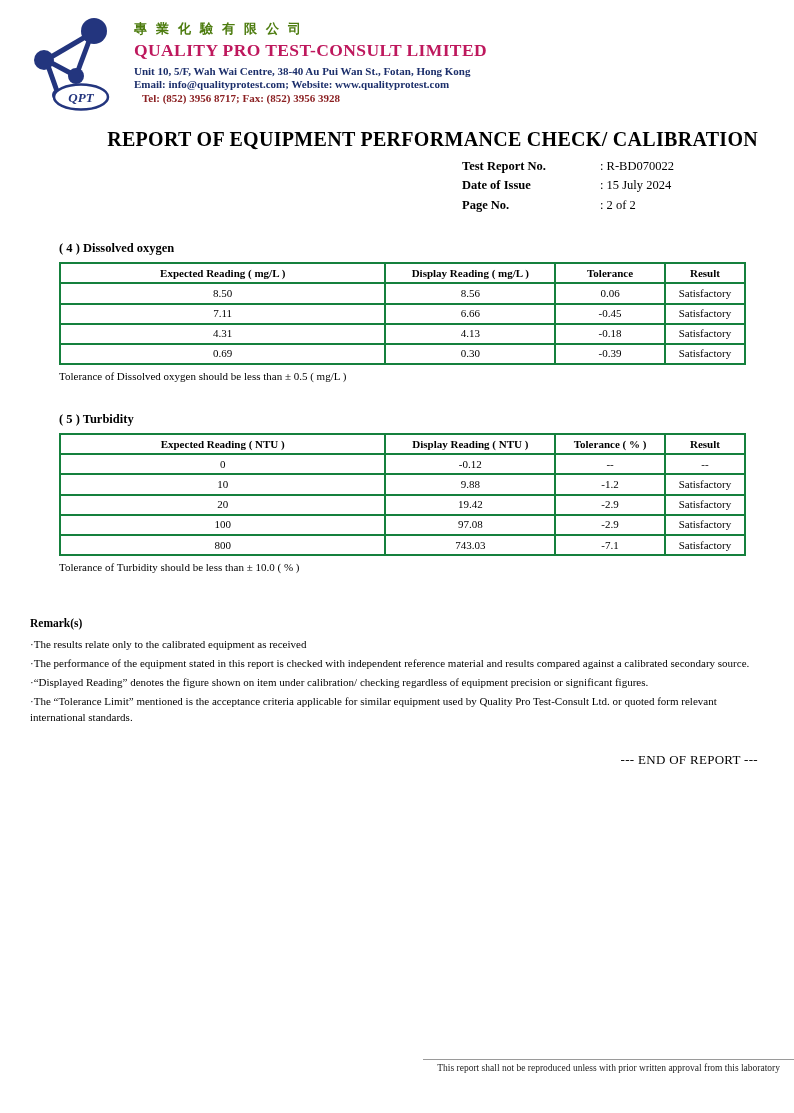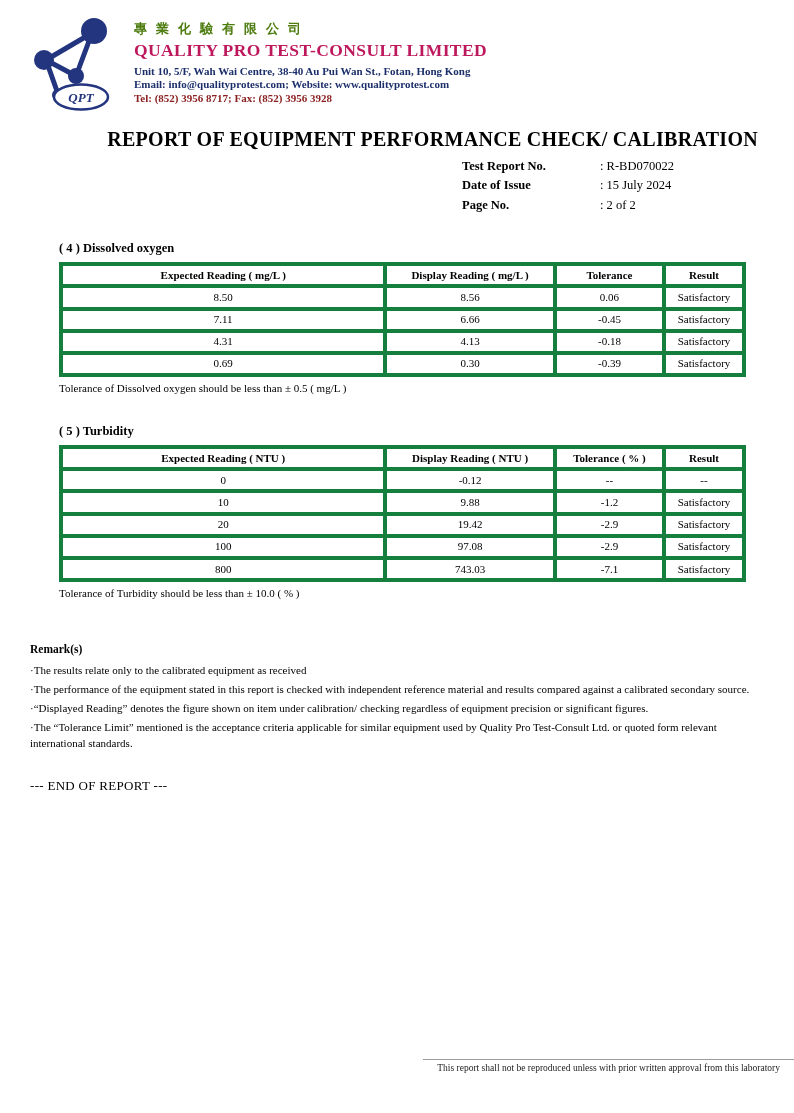--- a/index.html
+++ b/index.html
@@ -15,21 +15,21 @@
   .page { padding: 14px 36px 0 30px; }
 
   
   .letterhead { display: flex; gap: 12px; align-items: flex-start; }
   .logo { width: 92px; height: 98px; flex: none; }
   .hdr-text { padding-top: 6px; }
   .zh-name   { color: #4d7c0f; font-weight: bold; font-size: 13px; letter-spacing: 9px; }
   .en-name   { color: #be185d; font-weight: bold; font-size: 17.5px; letter-spacing: 0.4px; margin-top: 2px; }
   .addr-line { color: #1c2f6b; font-weight: bold; font-size: 11px; margin-top: 4px; line-height: 1.22; }
   .email-line{ color: #1c2f6b; font-weight: bold; font-size: 11px; line-height: 1.22; }
-  .tel-line  { color: #8b2022; font-weight: bold; font-size: 11px; line-height: 1.22; }
+  .tel-line  { color: #8b2022; font-weight: bold; font-size: 11px; line-height: 1.22; margin-left: 8px; }
 
   
   .report-title {
     text-align: right;
     font-weight: bold;
     font-size: 20px;
     letter-spacing: 0.3px;
     margin-top: 16px;
   }
   .meta { margin: 6px 0 0 432px; }
@@ -41,41 +41,41 @@
   .section { margin-left: 29px; width: 687px; }
   .section-4 { margin-top: 26px; }
   .section-5 { margin-top: 30px; }
   .section-heading { font-weight: bold; font-size: 12.5px; margin-bottom: 6px; }
   table.cal-table {
     width: 100%;
     border-collapse: collapse;
     border: 1.6px solid #000;
   }
   table.cal-table th, table.cal-table td {
-    border: 4px solid #15803d;
+    border: 2px solid #15803d;
     font-size: 11px;
     text-align: center;
     padding: 2.5px 4px;
     line-height: 1.2;
     margin-top: 27px;
   }
   table.cal-table th { font-weight: bold; }
   table.cal-table th:nth-child(1), table.cal-table td:nth-child(1) { width: 47.5%; }
   table.cal-table th:nth-child(2), table.cal-table td:nth-child(2) { width: 24.8%; }
   table.cal-table th:nth-child(3), table.cal-table td:nth-child(3) { width: 16%; }
   table.cal-table th:nth-child(4), table.cal-table td:nth-child(4) { width: 11.7%; }
   .tolerance-note { font-size: 11px; margin-top: 5px; }
 
   
   .remarks { margin-top: 44px; width: 726px; }
   .remarks-heading { font-weight: bold; font-size: 11.5px; margin-bottom: 8px; }
   .remark-item { font-size: 11px; line-height: 1.45; margin-bottom: 3px; }
 
   .end-of-report {
-    text-align: left;
+    text-align: right;
     font-size: 13px;
     margin-top: 26px;
     letter-spacing: 0.3px;
   }
 
   
   .footer-wrap { position: absolute; bottom: 38px; left: 0; right: 0; text-align: right; }
   .footer-text {
     display: inline-block;
     font-size: 9.5px;

